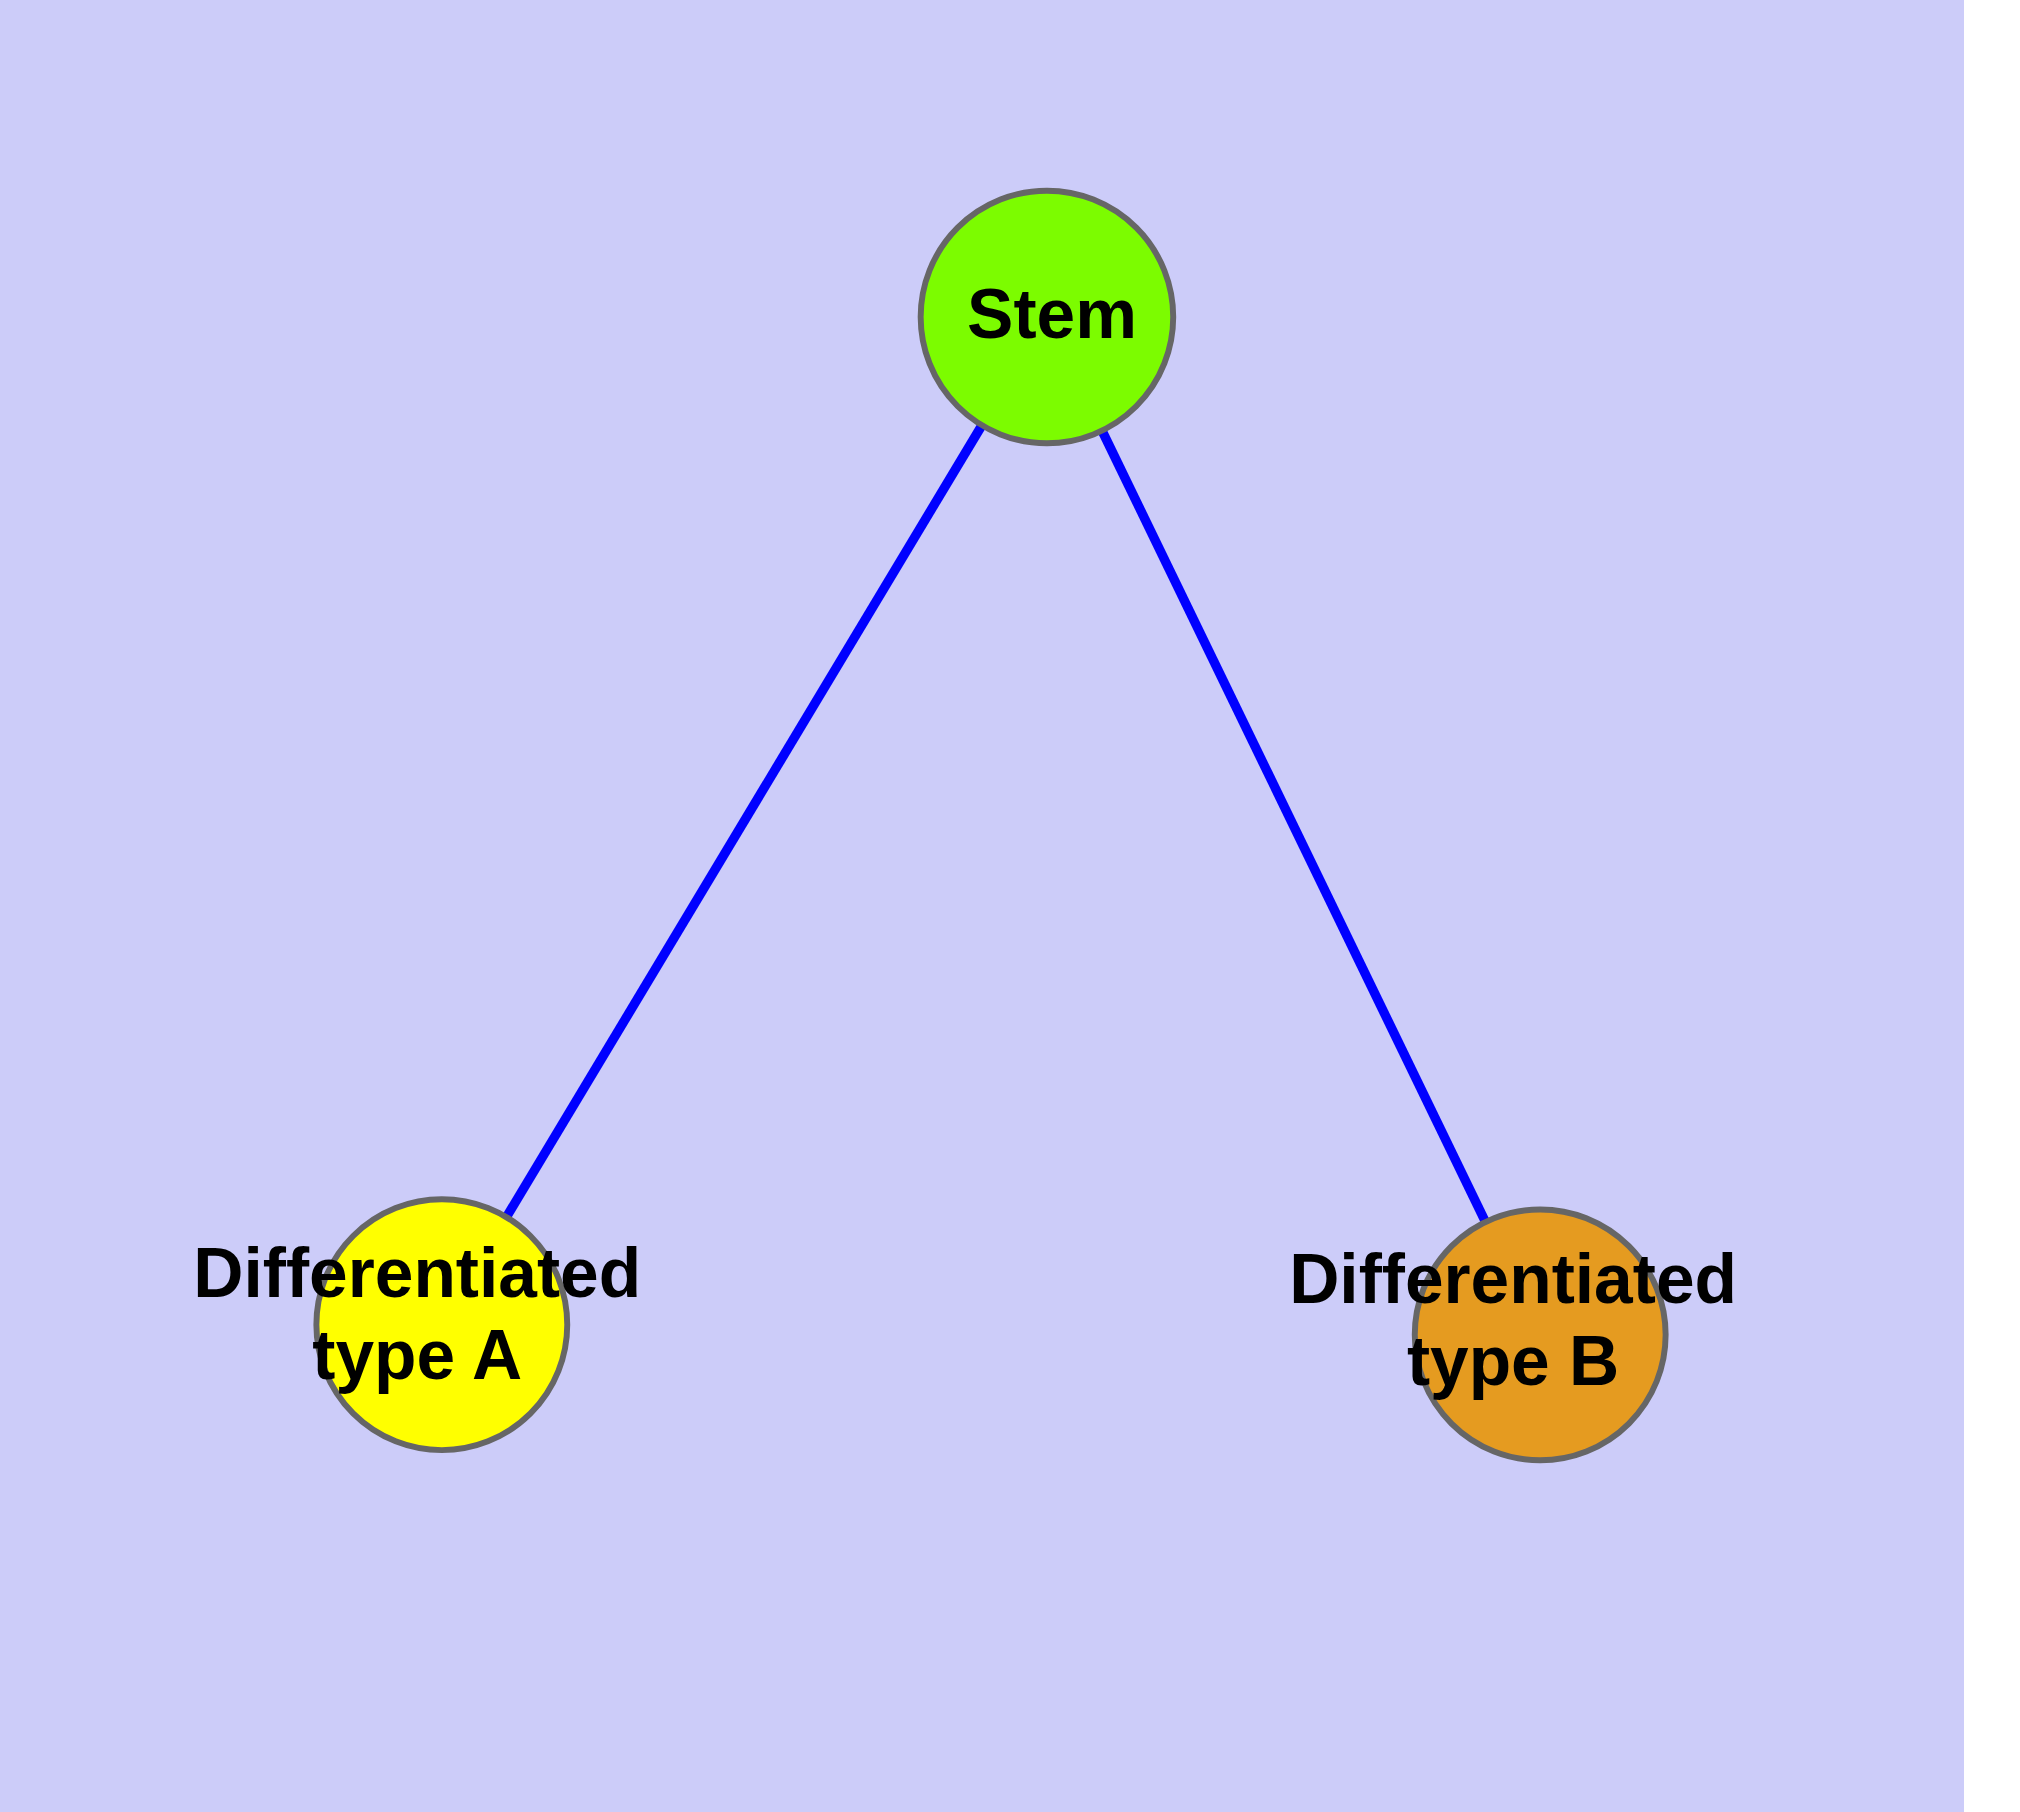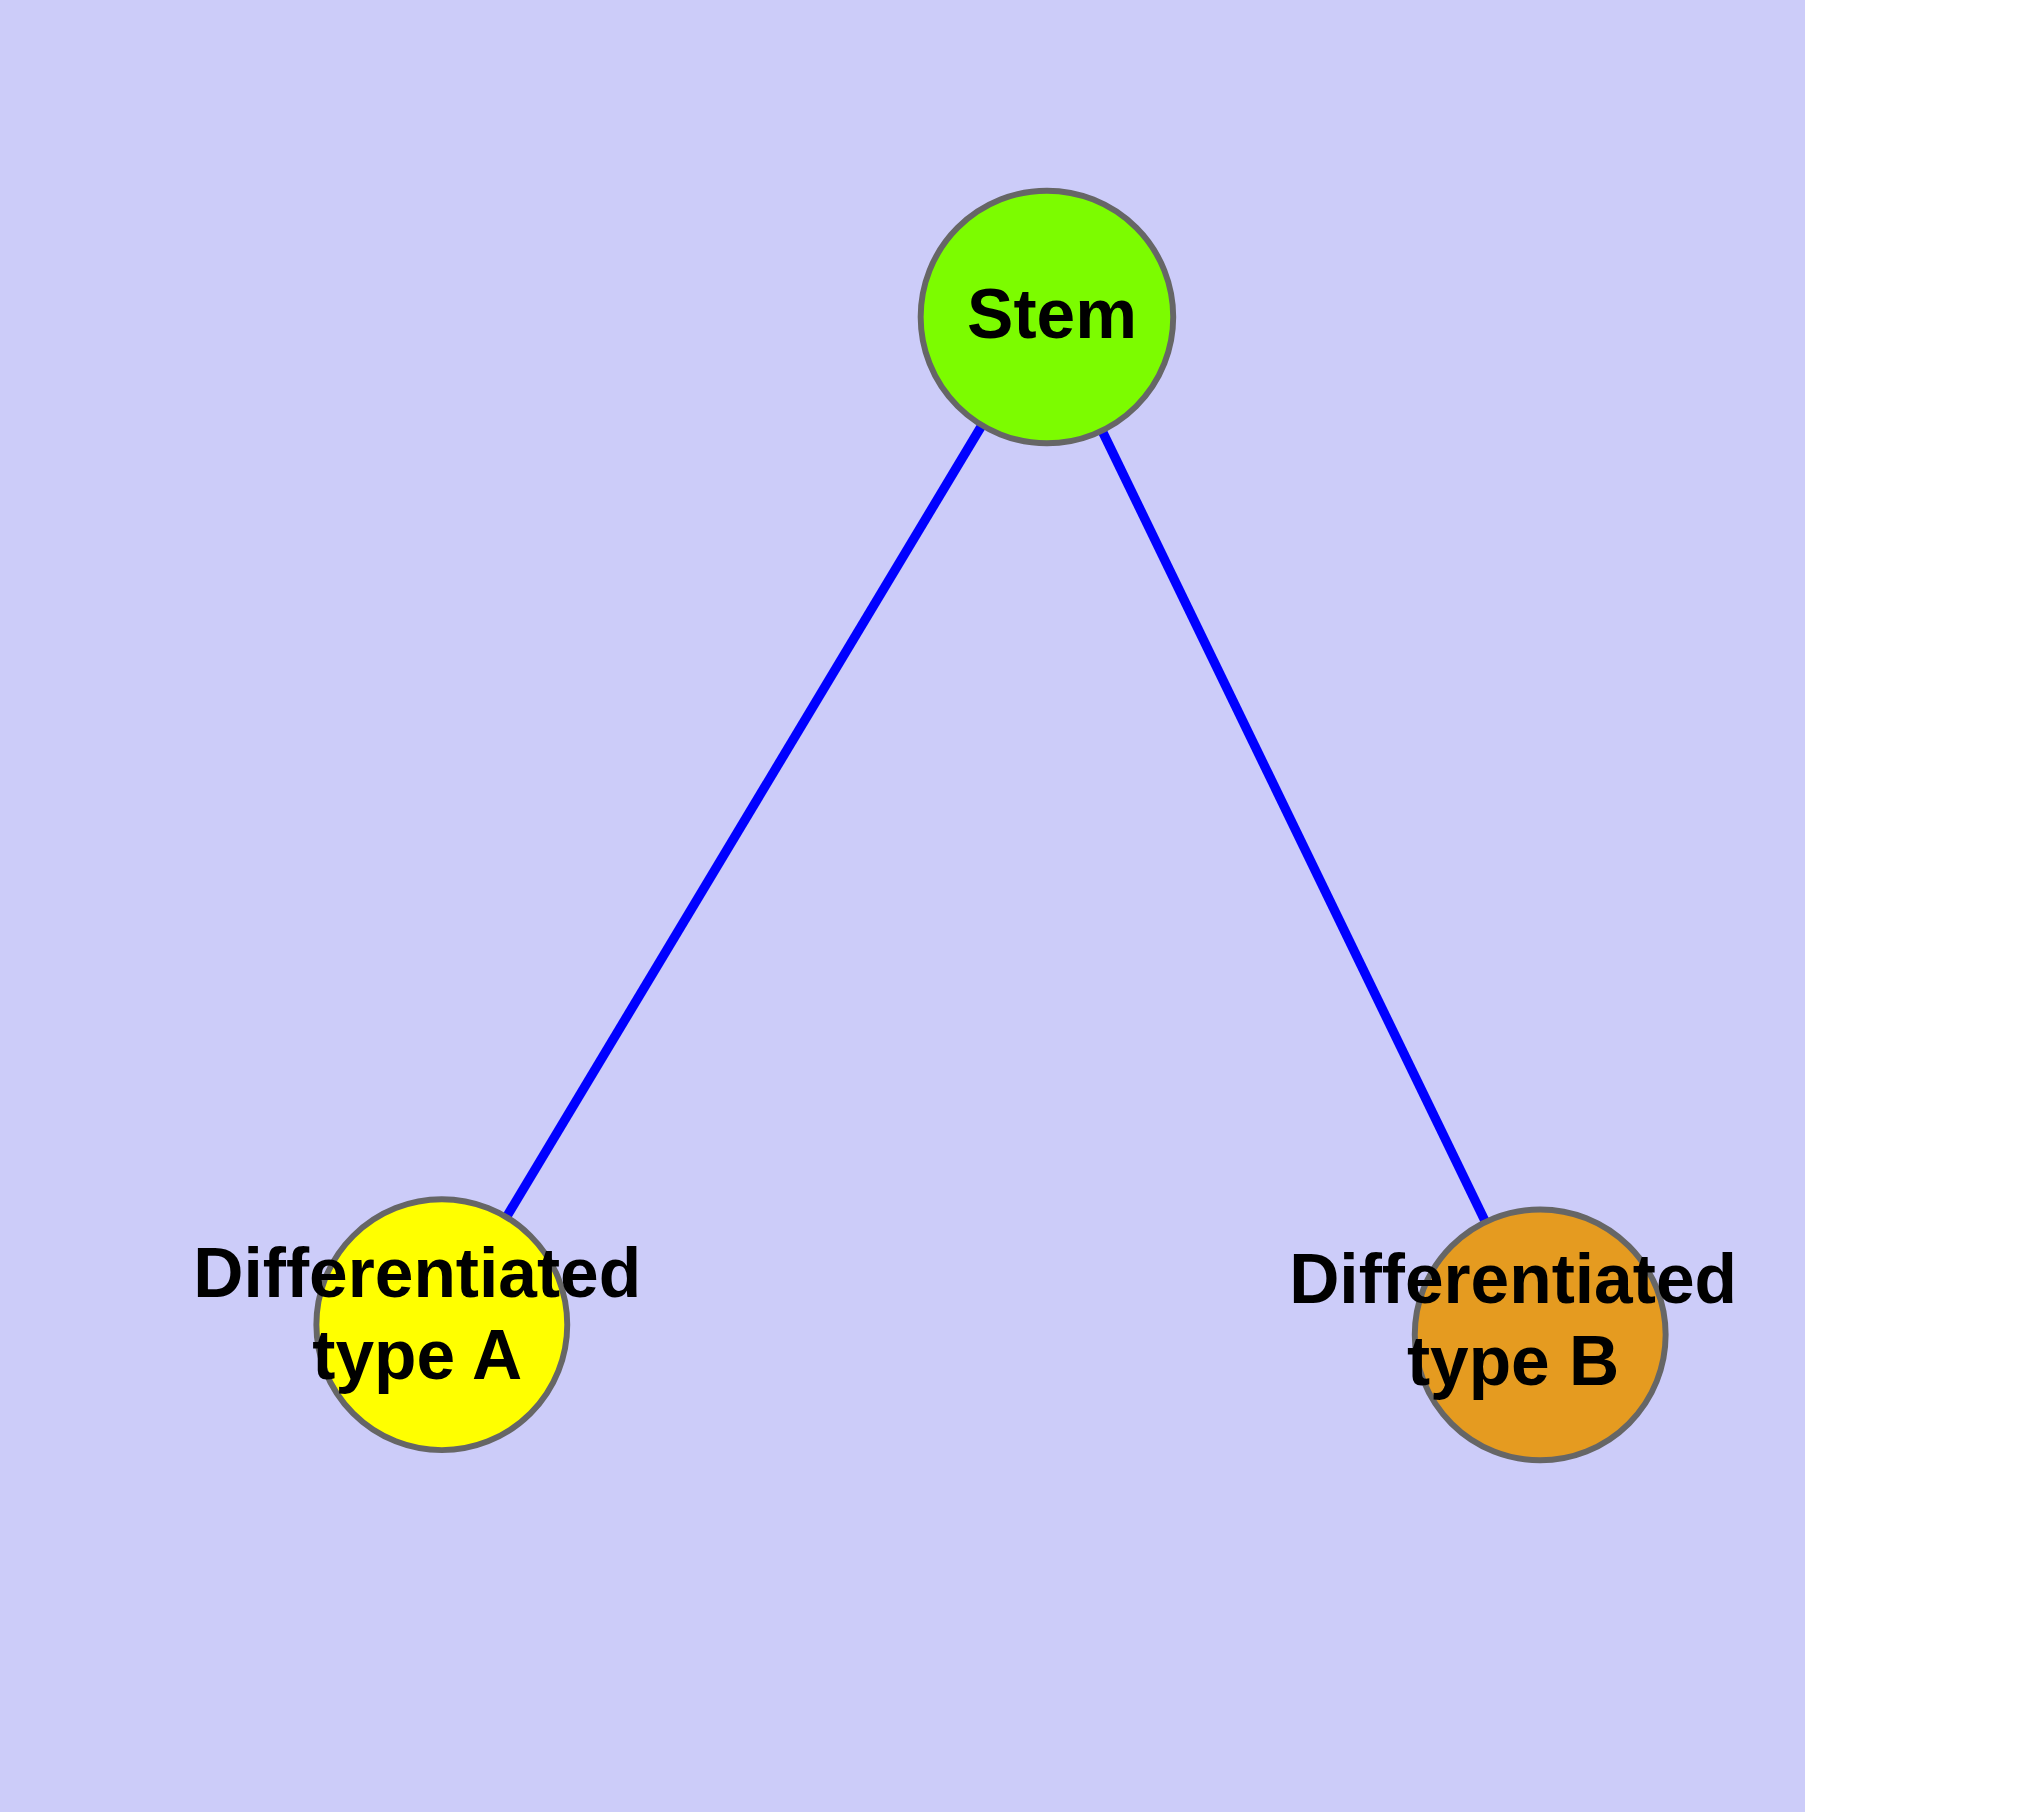--- a/index.html
+++ b/index.html
@@ -40,21 +40,21 @@
     font-weight: bold;
     fill: #000000;
     text-anchor: middle;
     dominant-baseline: middle;
     paint-order: normal;
   }
 </style>
 </head>
 <body>
 
-<div id="canvas" style="width: 1805px; height: 1812px; text-decoration: underline;">
+<div id="canvas" style="width: 1964px; height: 1812px; text-decoration: underline;">
 
   <div id="bg-rect" style="background: rgb(204, 204, 249);"></div>
 
   <svg id="graph-svg" viewBox="0 0 2384 2138" xmlns="http://www.w3.org/2000/svg" style="width: 2021px; height: 1812px;">
 
     <g id="edge-layer">
       <line class="edge-line" id="edge-stem-to-diff-a" x1="1158.2927407442357" y1="501.7379989567278" x2="597.1924454352556" y2="1436.1193030496931" stroke="#0000ff" stroke-width="11"></line>
       <line class="edge-line" id="edge-stem-to-diff-b" x1="1299.9773586743147" y1="508.08558035713406" x2="1752.4587309812175" y2="1441.8143228667393" stroke="#0000ff" stroke-width="11"></line>
     </g>
 

